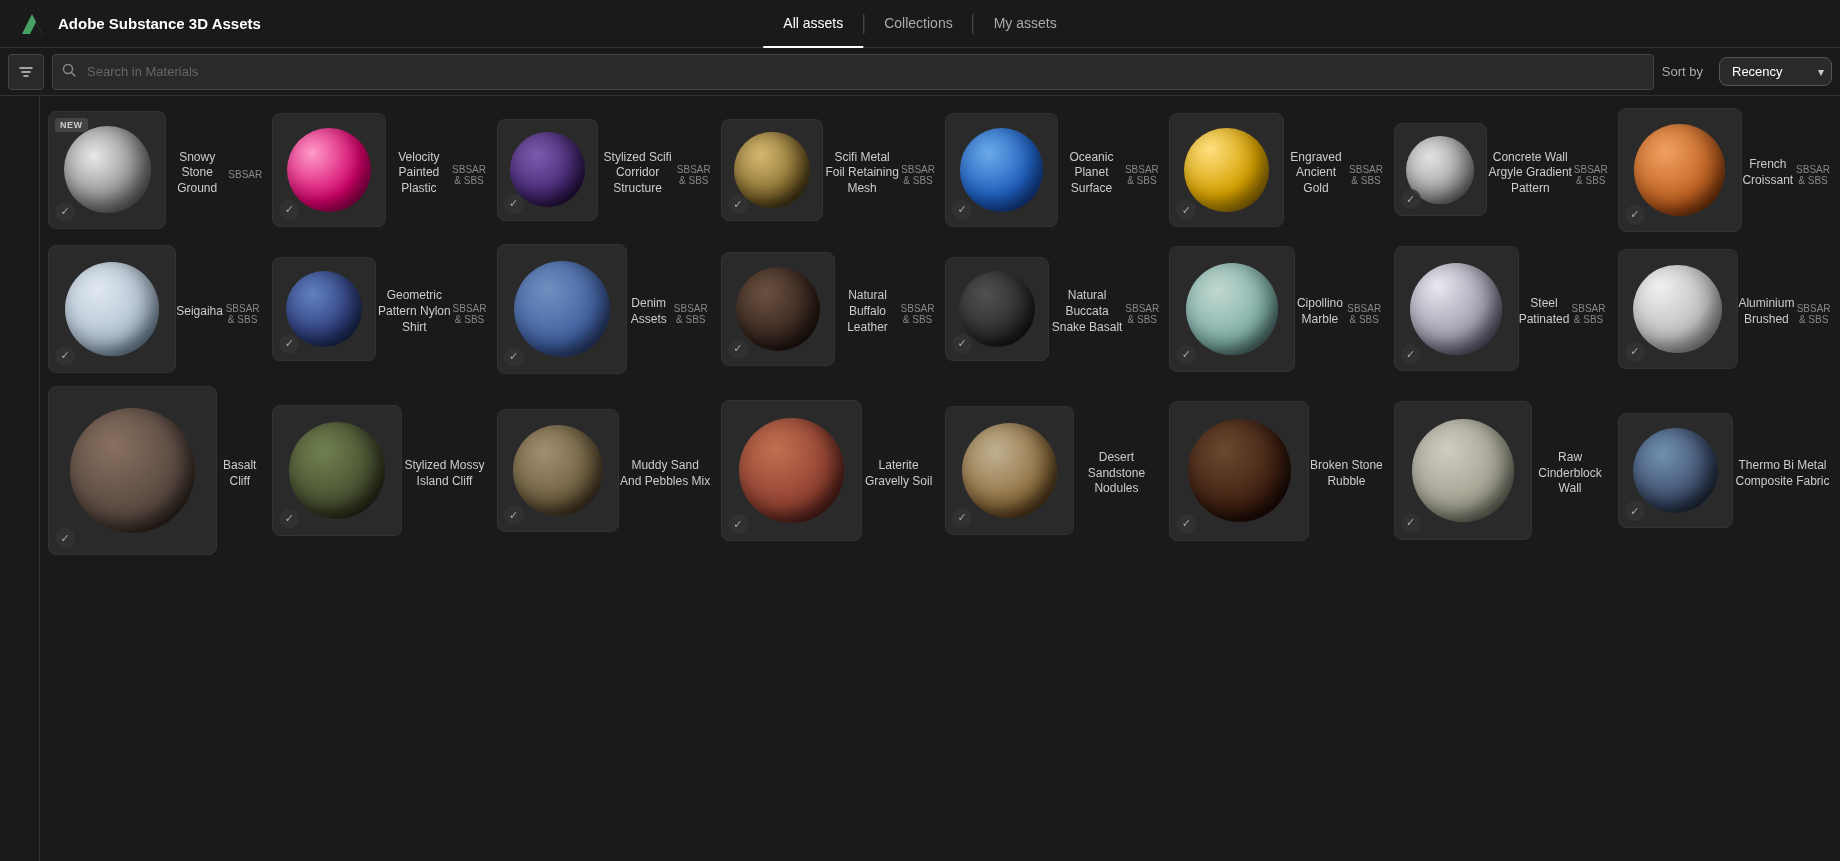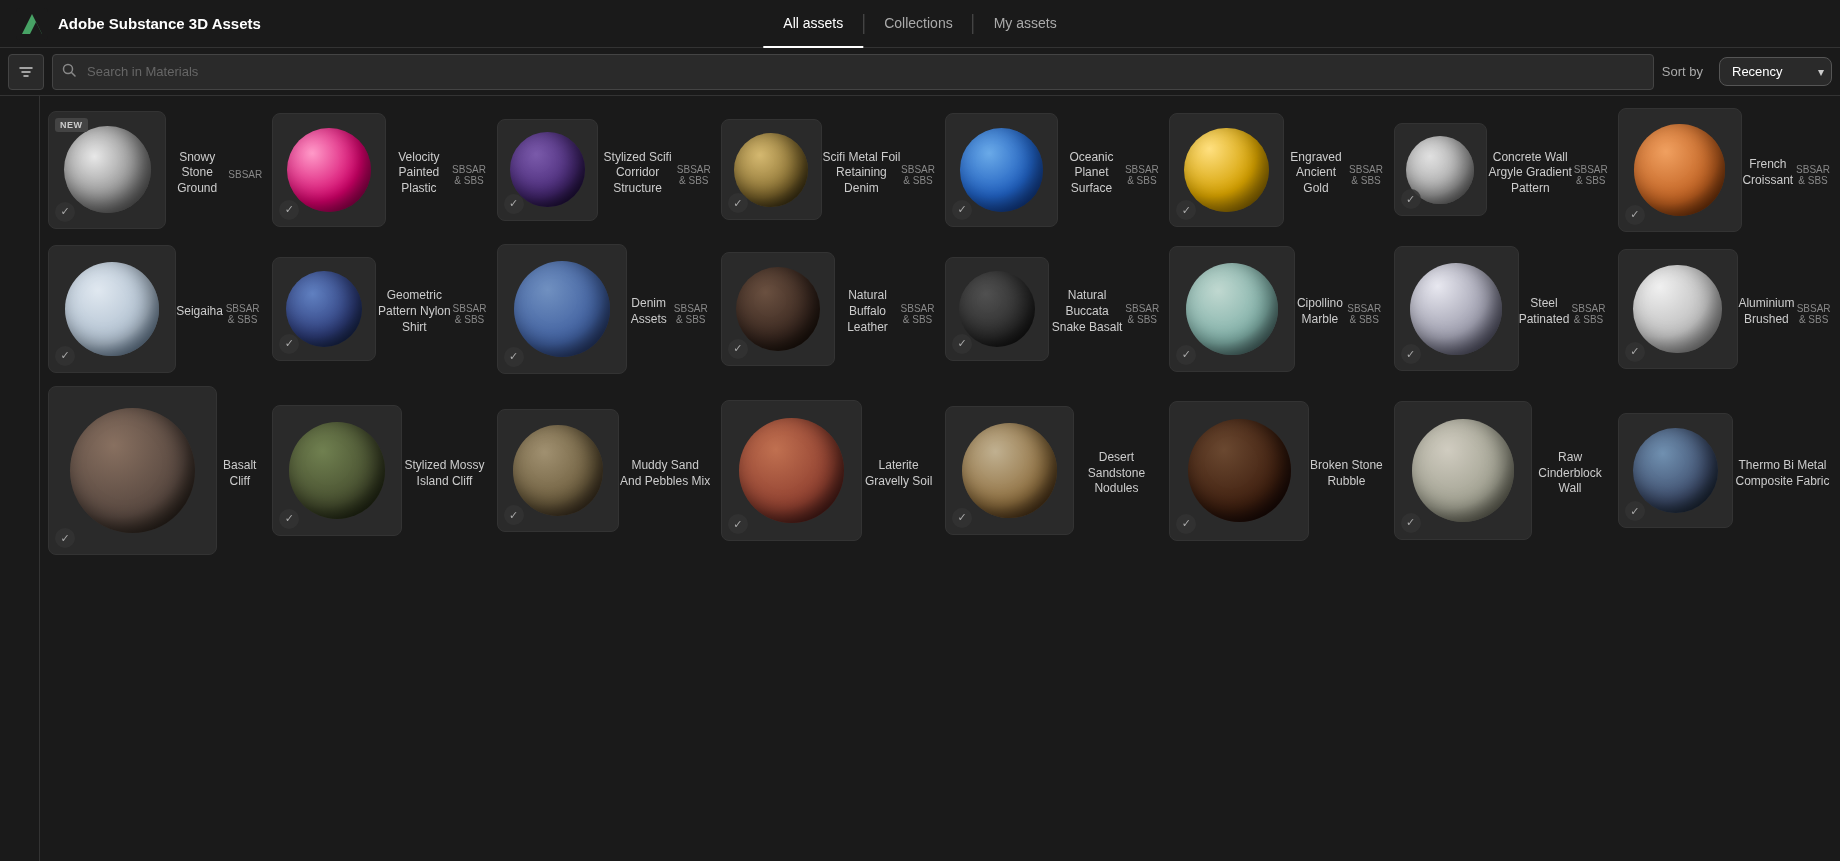--- a/index.html
+++ b/index.html
@@ -420,21 +420,21 @@
             <div class="check-icon">✓</div>
           </div>
           <div class="asset-name">Stylized Scifi Corridor Structure</div>
           <div class="asset-type">SBSAR &amp; SBS</div>
         </div>
         <div class="asset-card">
           <div class="asset-thumb">
             <div class="sphere sphere-metal-foil"></div>
             <div class="check-icon">✓</div>
           </div>
-          <div class="asset-name">Scifi Metal Foil Retaining Denim</div>
+          <div class="asset-name">Scifi Metal Foil Retaining Mesh</div>
           <div class="asset-type">SBSAR &amp; SBS</div>
         </div>
         <div class="asset-card">
           <div class="asset-thumb">
             <div class="sphere sphere-oceanic"></div>
             <div class="check-icon">✓</div>
           </div>
           <div class="asset-name">Oceanic Planet Surface</div>
           <div class="asset-type">SBSAR &amp; SBS</div>
         </div>

